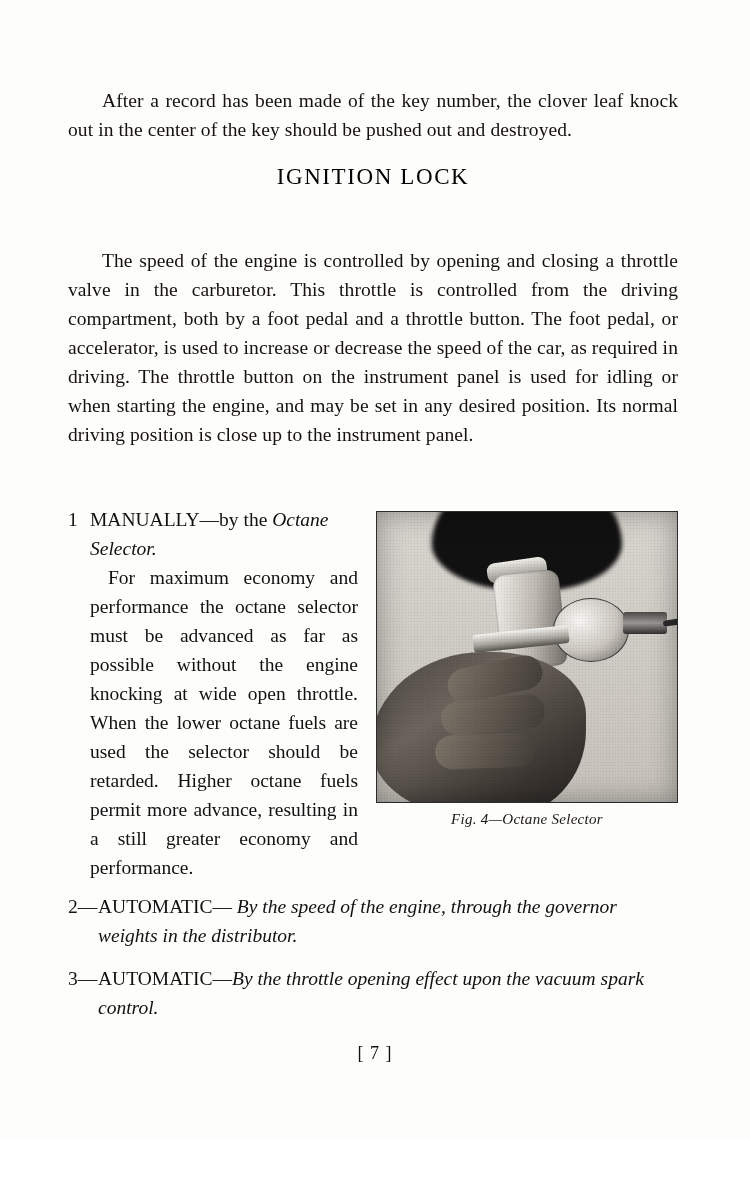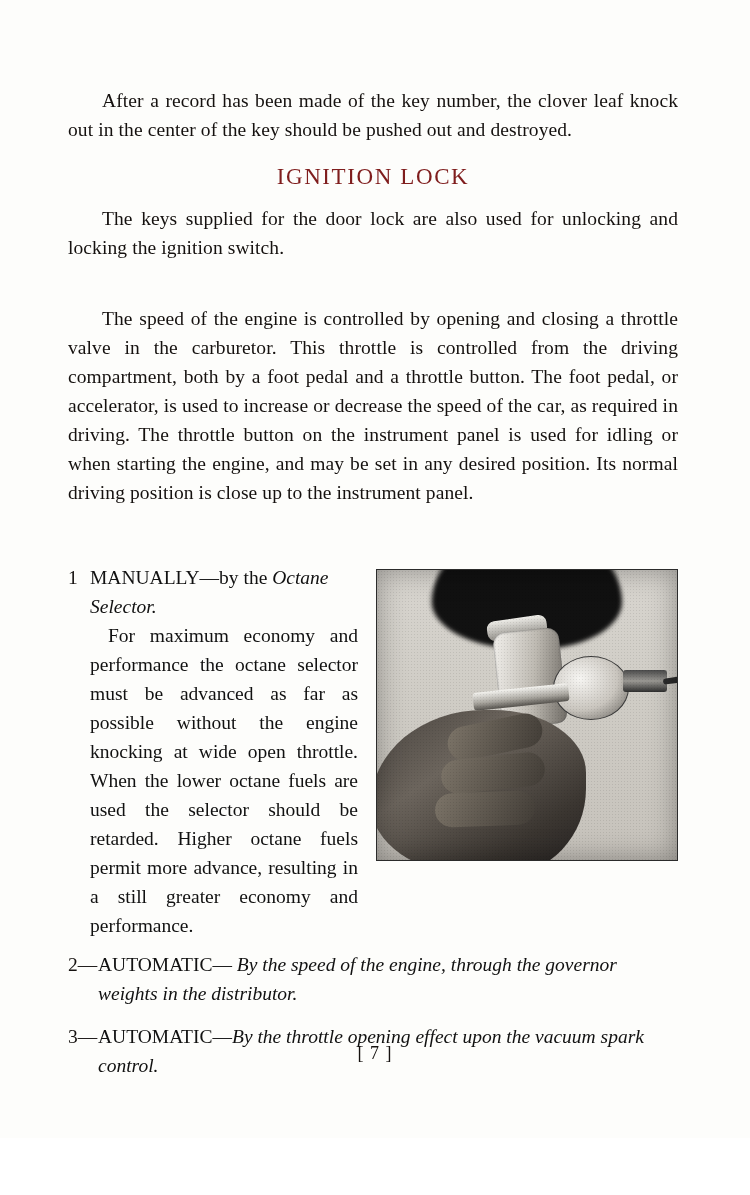--- a/index.html
+++ b/index.html
@@ -30,21 +30,21 @@
     letter-spacing: 0.1px;
     color: #15110f;
   }
   p.body.indent { text-indent: 34px; }
   h2.heading {
     font-size: 23px;
     font-weight: normal;
     letter-spacing: 1.6px;
     text-align: center;
     margin: 0;
-    color: #7f1d1d;
+    color: #000000;
   }
   .sp-20 { height: 20px; }
   .sp-28 { height: 28px; }
   .sp-14 { height: 14px; }
   .sp-10 { height: 10px; }
 
   
   .listrow {
     display: flex;
     align-items: flex-start;
@@ -195,21 +195,20 @@
 
 <div class="page">
 
   <div class="content">
 
     <p class="body indent">After a record has been made of the key number, the clover leaf knock out in the center of the key should be pushed out and destroyed.</p>
 
     <div class="sp-20"></div>
     <h2 class="heading">IGNITION LOCK</h2>
     <div class="sp-14"></div>
-    <p class="body indent">The keys supplied for the door lock are also used for unlocking and locking the ignition switch.</p>
 
     <div class="sp-28"></div>
     <div class="sp-14"></div>
     <p class="body indent">The speed of the engine is controlled by opening and closing a throttle valve in the carburetor.   This throttle is controlled from the driving compartment, both by a foot pedal and a throttle button.   The foot pedal, or accelerator, is used to increase or decrease the speed of the car, as required in driving.   The throttle button on the instrument panel is used for idling or when starting the engine, and may be set in any desired position.   Its normal driving position is close up to the instrument panel.</p>
 
     <div class="sp-28"></div>
     <div class="sp-14"></div>
 
     <div class="sp-14"></div>
 
@@ -223,20 +222,21 @@
         <div class="vac-nut"></div>
         <div class="vac-line"></div>
         <div class="clamp"></div>
         <div class="hand"></div>
         <div class="finger f1"></div>
         <div class="finger f2"></div>
         <div class="finger f3"></div>
         <div class="grain"></div>
         <div class="vignette"></div>
       </div>
+      <div class="figure-caption">Fig. 4—Octane Selector</div>
     </div>
 
     <div class="listrow">
       <div class="listnum">1</div>
       <div class="listbody">
         <span>MANUALLY—by the </span><span class="italic">Octane Selector.</span>
         <div class="body" style="text-align:justify; text-indent:18px;">For maximum economy and performance the octane selector must be advanced as far as possible without the engine knocking at wide open throttle. When the lower octane fuels are used the selector should be retarded. Higher octane fuels permit more advance, resulting in a still greater economy and performance.</div>
       </div>
     </div>
 

